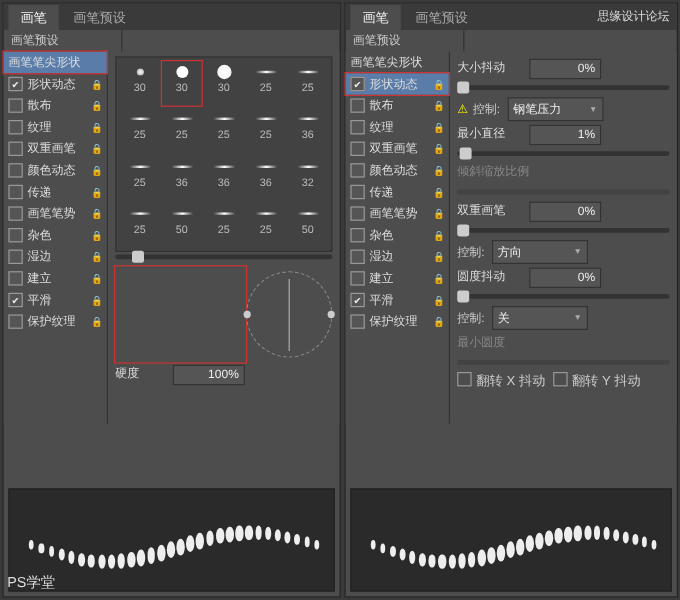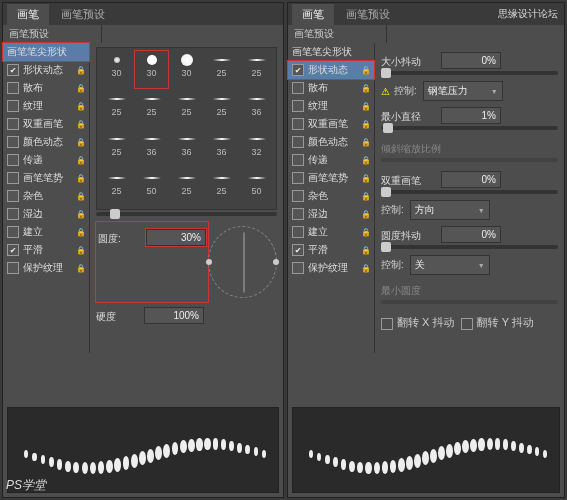--- a/index.html
+++ b/index.html
@@ -20,37 +20,37 @@
 .content{flex:1;padding:4px 6px;background:#4d4d4d;overflow:hidden}
 .brush-grid{display:grid;grid-template-columns:repeat(5,1fr);gap:2px;background:#424242;padding:3px;height:155px;border:1px solid #333}
 .brush{text-align:center;font-size:9px;color:#bbb;padding:1px}
 .brush .ic{width:22px;height:16px;margin:0 auto;display:flex;align-items:center;justify-content:center}
 .dot{border-radius:50%;background:#fff}
 .d1{width:6px;height:6px;background:radial-gradient(#fff,#999)}
 .d2{width:10px;height:10px}
 .d3{width:12px;height:12px;background:radial-gradient(#fff,#eee)}
 .stroke{width:18px;height:2px;background:linear-gradient(to right,transparent,#fff,transparent)}
 .brush.hl{outline:1px solid #c33}
-.row{display:flex;align-items:flex-end;height:20px;margin:2px 0}
+.row{display:flex;align-items:flex-start;height:20px;margin:2px 0}
 .row .l{width:48px;font-size:10px;color:#ddd}
 .row .v{background:#555;border:1px solid #333;padding:2px 4px;font-size:10px;color:#eee;width:50px;text-align:right}
 .row.hl .v{outline:1px solid #c33}
 .slider{height:4px;background:#333;border-radius:2px;position:relative;margin:2px 0 6px 0}
 .slider .th{position:absolute;width:10px;height:10px;background:#ccc;border-radius:2px;top:-3px}
 .preview{position:absolute;bottom:4px;left:4px;right:4px;height:84px;background:#2a2a2a;border:1px solid #222;display:flex;align-items:center;justify-content:center;overflow:hidden}
 .wave{width:88%;height:40px;position:relative}
 .wave span{position:absolute;width:4px;height:12px;background:#eee;border-radius:50%}
 .dd{background:#555;border:1px solid #333;padding:2px 4px;font-size:10px;color:#eee;width:70px;display:flex;justify-content:space-between;align-items:center}
 .dd .ar{font-size:7px;color:#aaa}
 .ctrl-row{display:flex;align-items:center;margin:3px 0}
 .ctrl-row .l{font-size:10px;color:#ccc;margin-right:6px}
 .rpanel .row .l{width:60px}
 .top-row{display:flex;height:18px}
 .preset-l{width:86px;padding:2px 6px;font-size:10px;border-right:1px solid #333}
-.watermark{position:absolute;bottom:6px;left:6px;font-size:12px;color:#ddd;font-style:italic}
+.watermark{position:absolute;bottom:6px;left:6px;font-size:12px;color:#ddd;}
 .url{position:absolute;top:4px;right:6px;font-size:10px;color:#fff;letter-spacing:1px}
 .angle-box{width:70px;height:70px;border:1px dashed #888;border-radius:50%;position:relative;margin:4px auto}
 .angle-line{position:absolute;width:60px;height:1px;background:#aaa;top:35px;left:5px}
 .angle-dot{position:absolute;width:6px;height:6px;background:#ccc;border-radius:50%}
 </style>
 </head>
 <body>
 
 <div class="url">WWW.MISSYUAN.COM</div>
 
@@ -189,24 +189,20 @@
             </div><span>25</span></div>
         <div class="brush"><div class="ic">
               <div class="stroke"></div>
             </div><span>50</span></div>
       </div>
       <div class="slider">
           <div class="th" style="left:8%"></div>
         </div>
       <div style="display:flex">
         <div style="flex:1;outline:1px solid #c33;padding:2px">
-          <div class="row hl">
-              <span class="l">圆度:</span>
-              <span class="v">30%</span>
-            </div>
         </div>
         <div class="angle-box">
           <div class="angle-line" style="transform:rotate(90deg)"></div>
           <div class="angle-dot" style="top:32px;left:-3px"></div>
           <div class="angle-dot" style="top:32px;right:-3px"></div>
         </div>
       </div>
       <div class="row">
           <span class="l">硬度</span>
           <span class="v">100%</span>

